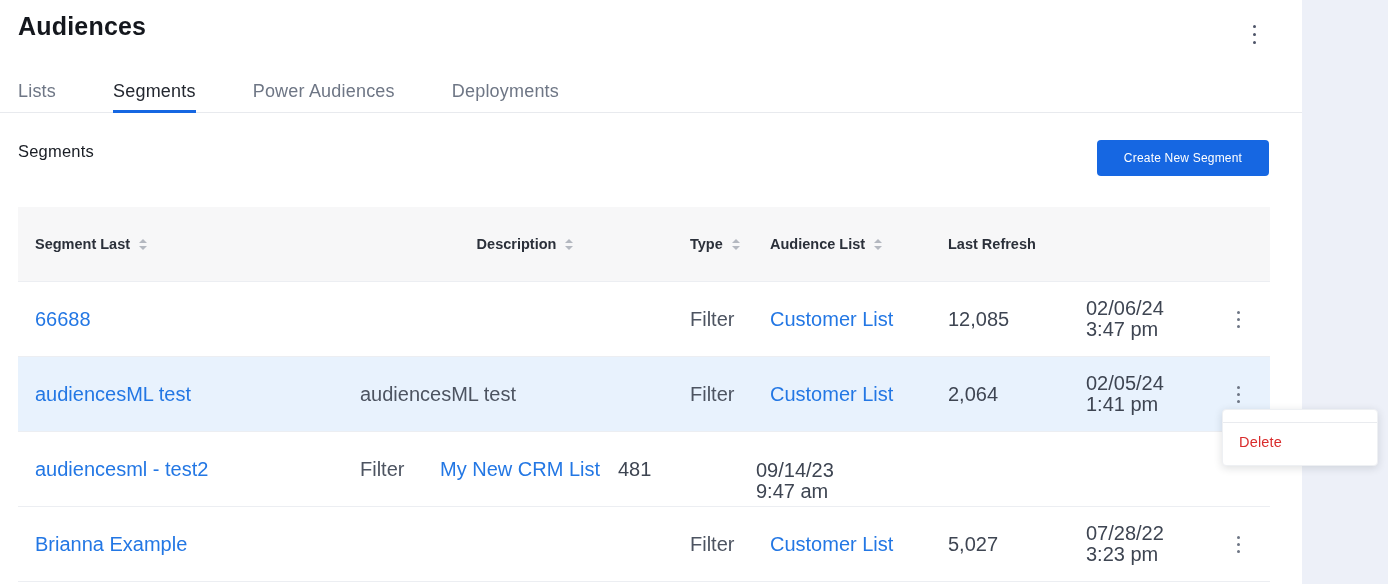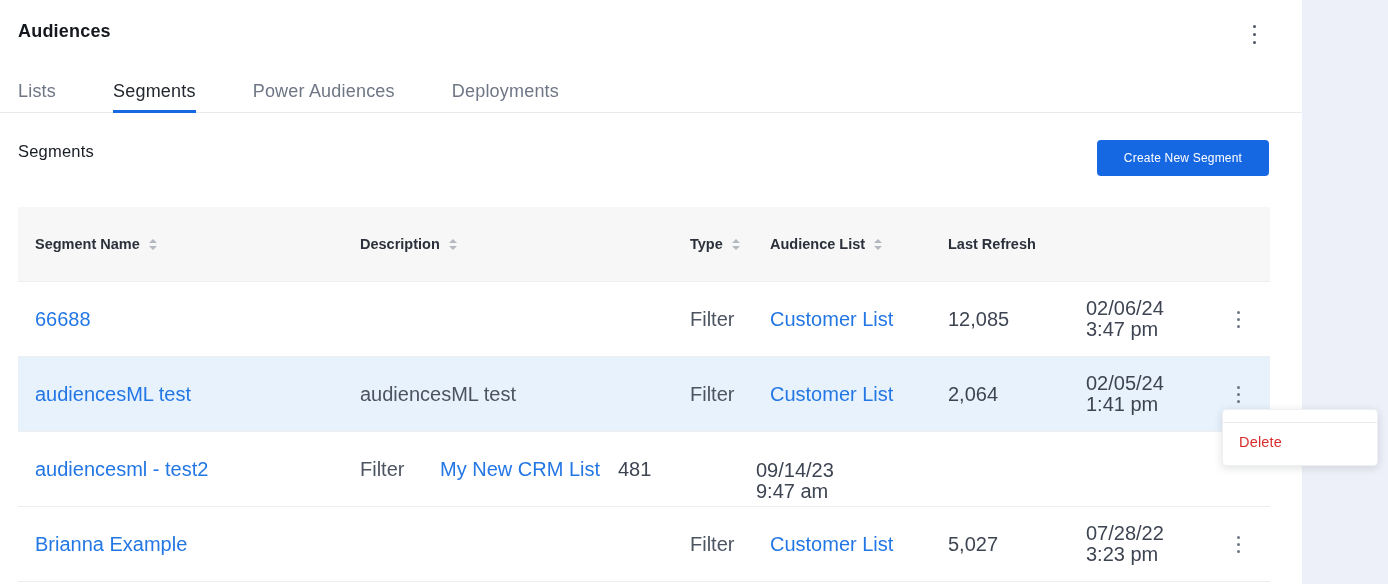--- a/index.html
+++ b/index.html
@@ -10,22 +10,22 @@
     position: relative;
     overflow: hidden;
   }
   .page {
     position: absolute; left: 0; top: 0;
     width: 1302px; height: 584px;
     background: #ffffff;
   }
   
   .page-title {
-    position: absolute; left: 18px; top: 21px;
-    font-size: 18px; font-weight: 700; color: #14171d;
+    position: absolute; left: 18px; top: 12px;
+    font-size: 25px; font-weight: 700; color: #14171d;
     letter-spacing: 0.2px;
   }
   .header-kebab {
     position: absolute; left: 1244px; top: 22px;
     width: 20px; height: 24px;
     display: flex; flex-direction: column; align-items: center; justify-content: center;
     gap: 5px; cursor: pointer;
   }
   .header-kebab .dot { width: 3px; height: 3px; border-radius: 50%; background: #4d5468; }
   
@@ -69,21 +69,21 @@
   }
   .hcell { display: flex; align-items: center; gap: 9px; }
   .row {
     height: 75px; background: #ffffff;
     display: flex; align-items: center; padding-left: 17px;
     border-bottom: 1px solid #eceef2;
     font-size: 20px; color: #4d5461;
   }
   .row.highlighted { background: #e8f2fd; }
   .col-name    { width: 325px; }
-  .col-desc    { width: 330px; }
+  .col-desc    { width: 330px; justify-content: center; }
   .col-type    { width: 80px; }
   .col-list    { width: 178px; }
   .col-size    { width: 138px; }
   .col-refresh { width: 134px; }
   .col-actions { flex: 1; display: flex; justify-content: center; padding-right: 14px; }
   .hdr-size-label { width: 84px; line-height: 21px; }
   .cell-date { max-width: 100px; line-height: 21px; color: #3e4552; }
   .cell-size { color: #3e4552; }
   .link { color: #2377e4; cursor: pointer; text-decoration: none; }
   .sort { display: inline-flex; flex-direction: column; gap: 3px; cursor: pointer; }
@@ -138,21 +138,21 @@
   </div>
 
   <div class="section-title">Segments</div>
 
   <button class="create-btn">Create New Segment</button>
 
   <div class="table">
 
     <div class="thead">
       <div class="hcell col-name">
-        <span>Segment Name</span>
+        <span>Segment Last</span>
         <span class="sort">
             <span class="tri-up"></span>
             <span class="tri-down"></span>
           </span>
       </div>
       <div class="hcell col-desc">
         <span>Description</span>
         <span class="sort">
             <span class="tri-up"></span>
             <span class="tri-down"></span>

